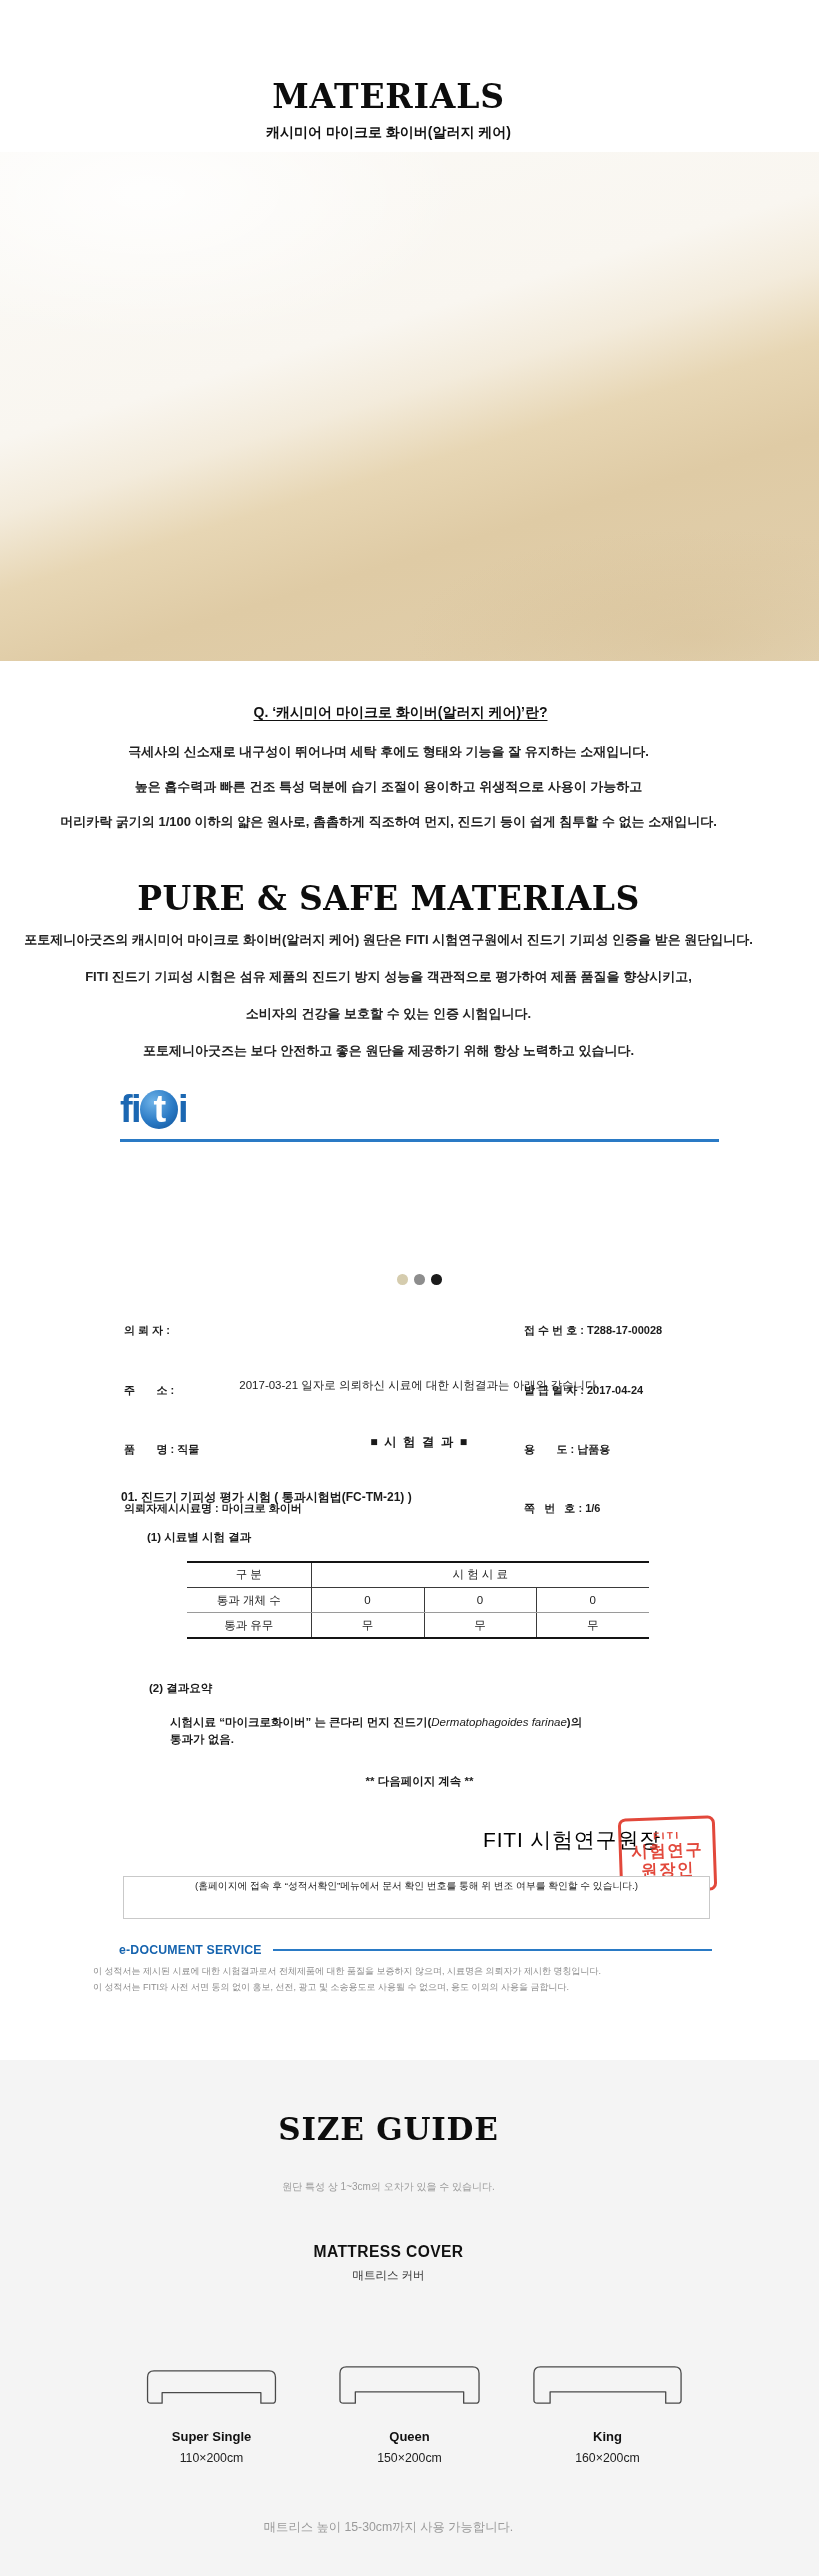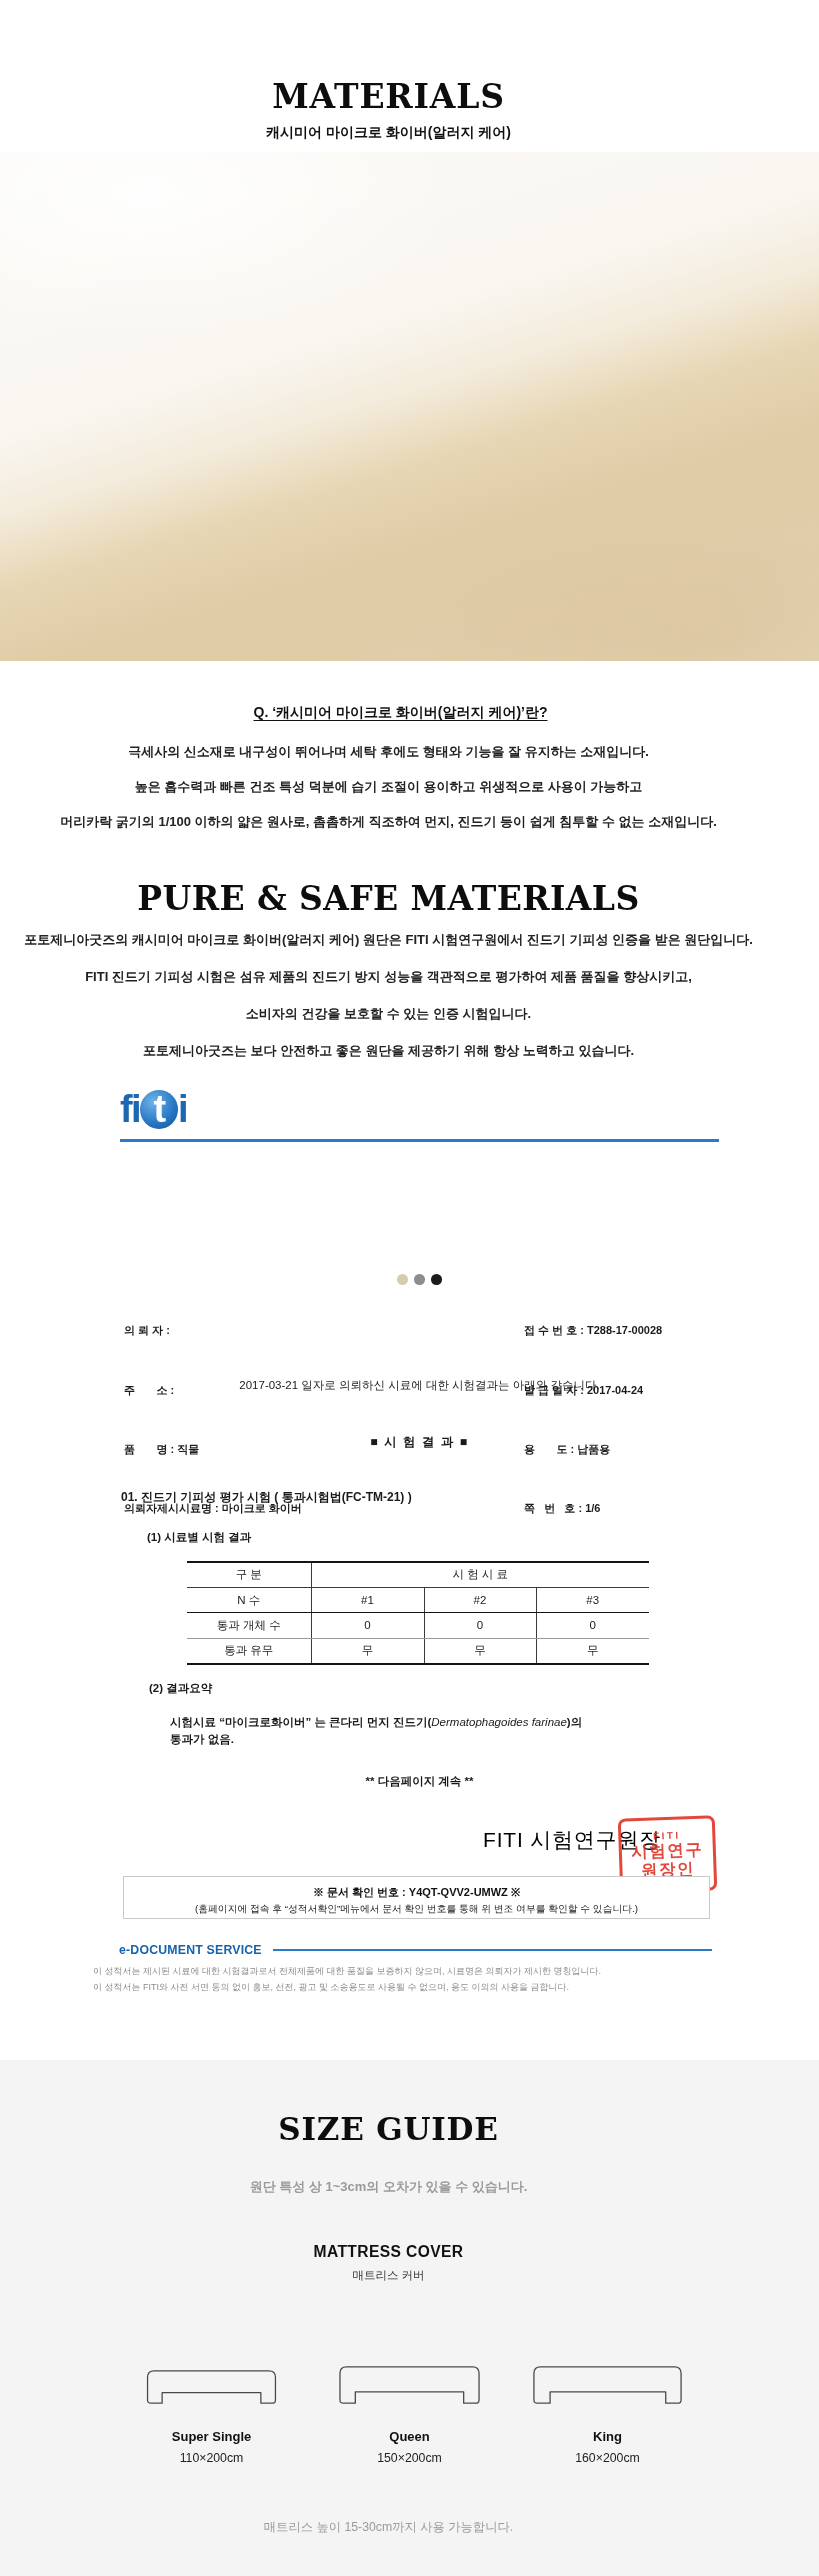--- a/index.html
+++ b/index.html
@@ -66,21 +66,21 @@
   .doc-box .l1 { margin-top:6.6px; font-size:11px; font-weight:bold; color:#111; }
   .doc-box .l2 { margin-top:3.3px; font-size:9.8px; font-weight:500; color:#222; }
   .edoc { left:119px; top:862px; width:593px; display:flex; align-items:center; }
   .edoc-label { font-size:12.3px; font-weight:bold; color:#1563ae; letter-spacing:0.2px; white-space:nowrap; }
   .edoc-line { flex:1 1 auto; height:2.5px; margin-left:11.5px; }
   .disclaimers { left:93px; top:883px; width:639px; font-size:9px; color:#8c8c8c; line-height:15.6px; font-weight:500; }
 
   
   #sizeguide { left:0; top:2060px; width:819px; height:516px; }
   .sg-title { top:51px; font-family:"DejaVu Serif", serif; font-weight:bold; font-size:31px; line-height:36px; letter-spacing:0.8px; color:#0d0d0d; }
-  .sg-note { top:120px; font-size:13px; color:#9a9a9a; font-weight:700; line-height:14.7px; }
+  .sg-note { top:120px; font-size:10px; color:#9a9a9a; font-weight:400; line-height:14.7px; }
   .sg-prod-en { top:183px; font-size:15.6px; font-weight:bold; color:#111; letter-spacing:0.4px; }
   .sg-prod-kr { top:208px; font-size:11.5px; font-weight:500; color:#333; }
   .sg-cols { top:306px; left:0; width:819px; display:flex; justify-content:center; }
   .sg-col { width:198px; text-align:center; }
   .sg-iconwrap { height:38px; display:flex; align-items:flex-end; justify-content:center; }
   .sg-name { margin-top:24.6px; font-size:13px; font-weight:bold; line-height:16.4px; color:#111; }
   .sg-dim { margin-top:5.7px; font-size:12.3px; font-weight:500; line-height:14.7px; color:#222; }
   .sg-footer { top:460px; font-size:12.3px; color:#9a9a9a; font-weight:500; line-height:14.7px; }
   .mat-svg { display:block; }
 </style>
@@ -134,26 +134,20 @@
       <colgroup>
           <col style="width:124px">
           <col style="width:113px">
           <col style="width:112px">
           <col style="width:113px">
         </colgroup>
       <tbody>
           <tr class="hr1">
         <td>구      분</td>
         <td colspan="3">시 험 시 료</td>
-      </tr>
-      <tr class="hr2">
-        <td>N      수</td>
-        <td>#1</td>
-        <td>#2</td>
-        <td>#3</td>
       </tr>
       <tr class="dr1">
         <td>통과 개체 수</td>
         <td>0</td>
         <td>0</td>
         <td>0</td>
       </tr>
       <tr>
         <td>통과 유무</td>
         <td>무</td>
@@ -170,21 +164,20 @@
     </div>
     <div class="abs rpt-continue">**  다음페이지  계속  **</div>
     <div class="abs rpt-signer">FITI 시험연구원장</div>
     <div class="abs stamp">
       <div class="s0">FITI</div>
       <div class="s1">시험연구</div>
       <div class="s1">원장인</div>
     </div>
 
     <div class="abs doc-box">
-      <div class="l1">※ 문서 확인 번호 : Y4QT-QVV2-UMWZ ※</div>
       <div class="l2">(홈페이지에 접속 후 “성적서확인”메뉴에서 문서 확인 번호를 통해 위 변조 여부를 확인할 수 있습니다.)</div>
     </div>
 
     <div class="abs edoc">
       <span class="edoc-label">e-DOCUMENT SERVICE</span>
       <span class="edoc-line" style="background: rgb(42, 122, 197);"></span>
     </div>
     <div class="abs disclaimers">
       <div>이 성적서는 제시된 시료에 대한 시험결과로서 전체제품에 대한 품질을 보증하지 않으며, 시료명은 의뢰자가 제시한 명칭입니다.</div>
       <div>이 성적서는 FITI와 사전 서면 동의 없이 홍보, 선전, 광고 및 소송용도로 사용될 수 없으며, 용도 이외의 사용을 금합니다.</div>

